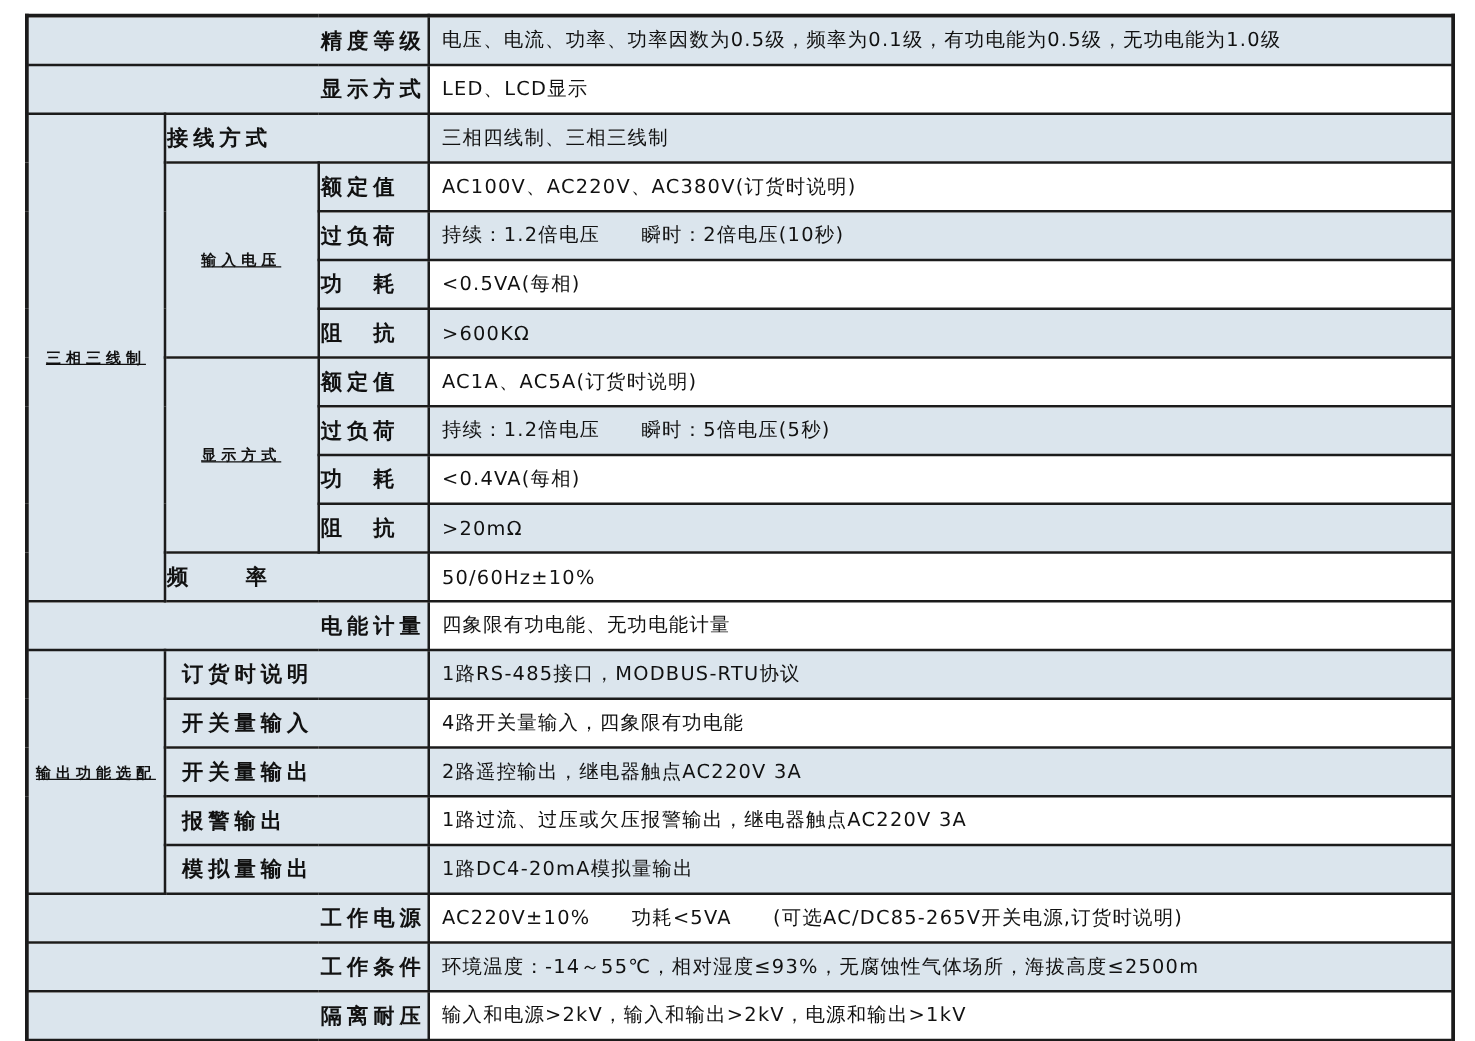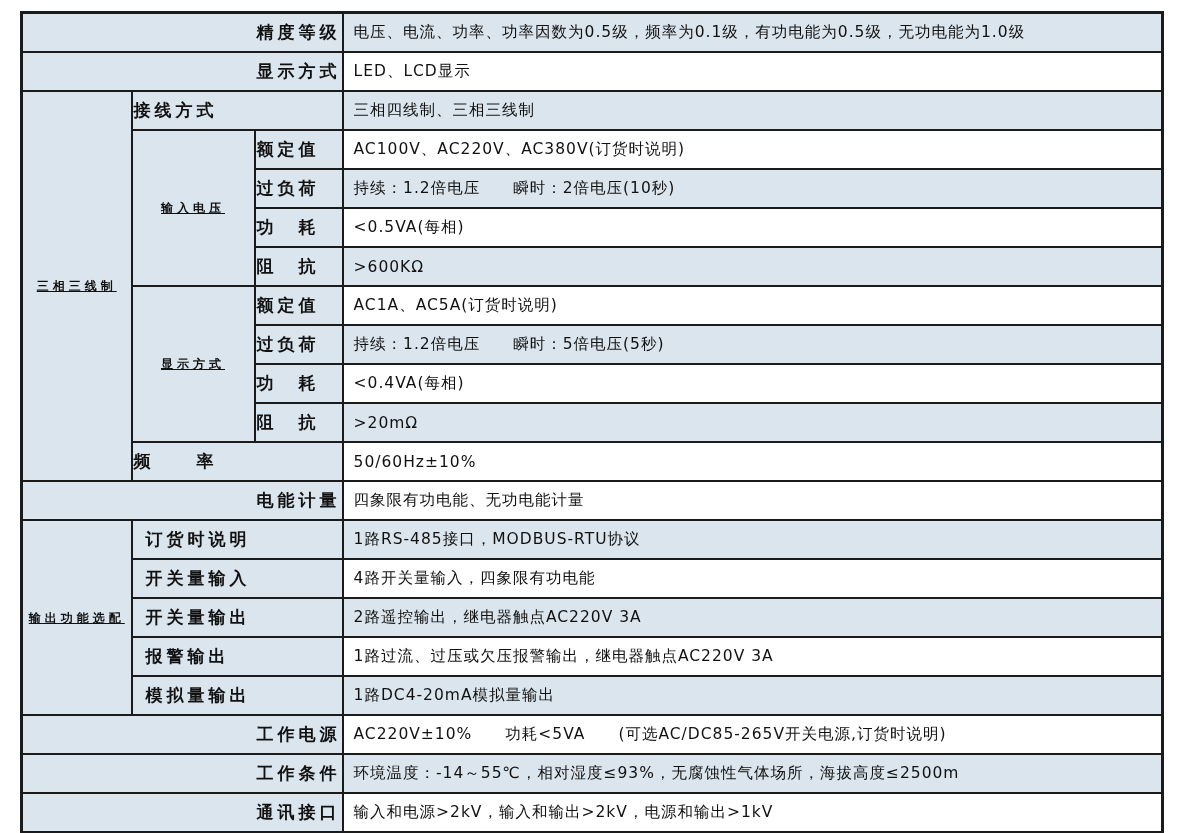--- a/index.html
+++ b/index.html
@@ -112,21 +112,21 @@
   </tr>
   <tr>
     <td class="lbl span3" colspan="3">工作电源</td>
     <td class="val">AC220V±10%　　功耗&lt;5VA　　(可选AC/DC85-265V开关电源,订货时说明)</td>
   </tr>
   <tr>
     <td class="lbl span3" colspan="3">工作条件</td>
     <td class="val shade">环境温度：-14～55℃，相对湿度≤93%，无腐蚀性气体场所，海拔高度≤2500m</td>
   </tr>
   <tr>
-    <td class="lbl span3" colspan="3">通讯接口</td>
+    <td class="lbl span3" colspan="3">隔离耐压</td>
     <td class="val">输入和电源&gt;2kV，输入和输出&gt;2kV，电源和输出&gt;1kV</td>
   </tr>
   <tr>
     <td class="lbl span3" colspan="3">绝缘电阻</td>
     <td class="val shade">≥100MΩ</td>
   </tr>
 </tbody>
   </table>
 
 </body></html>

